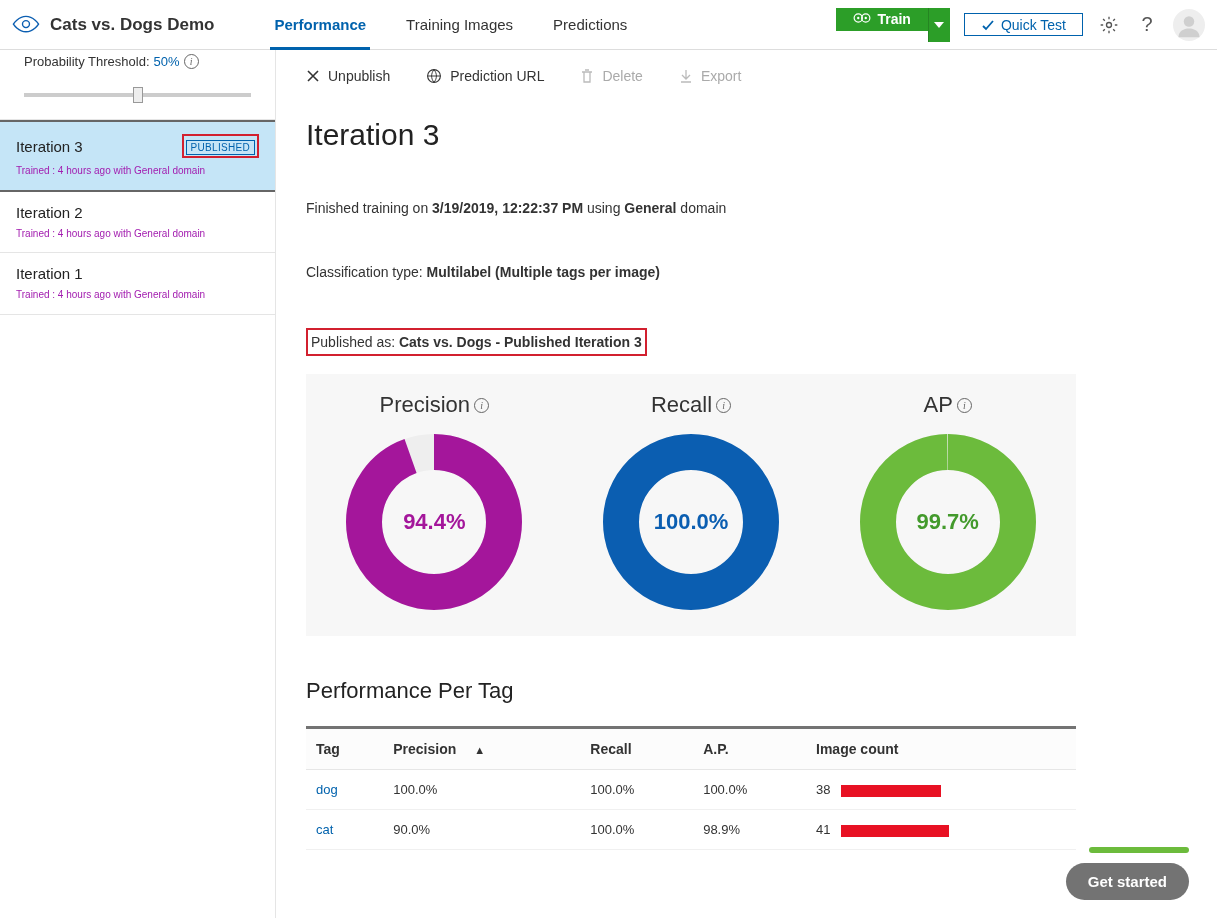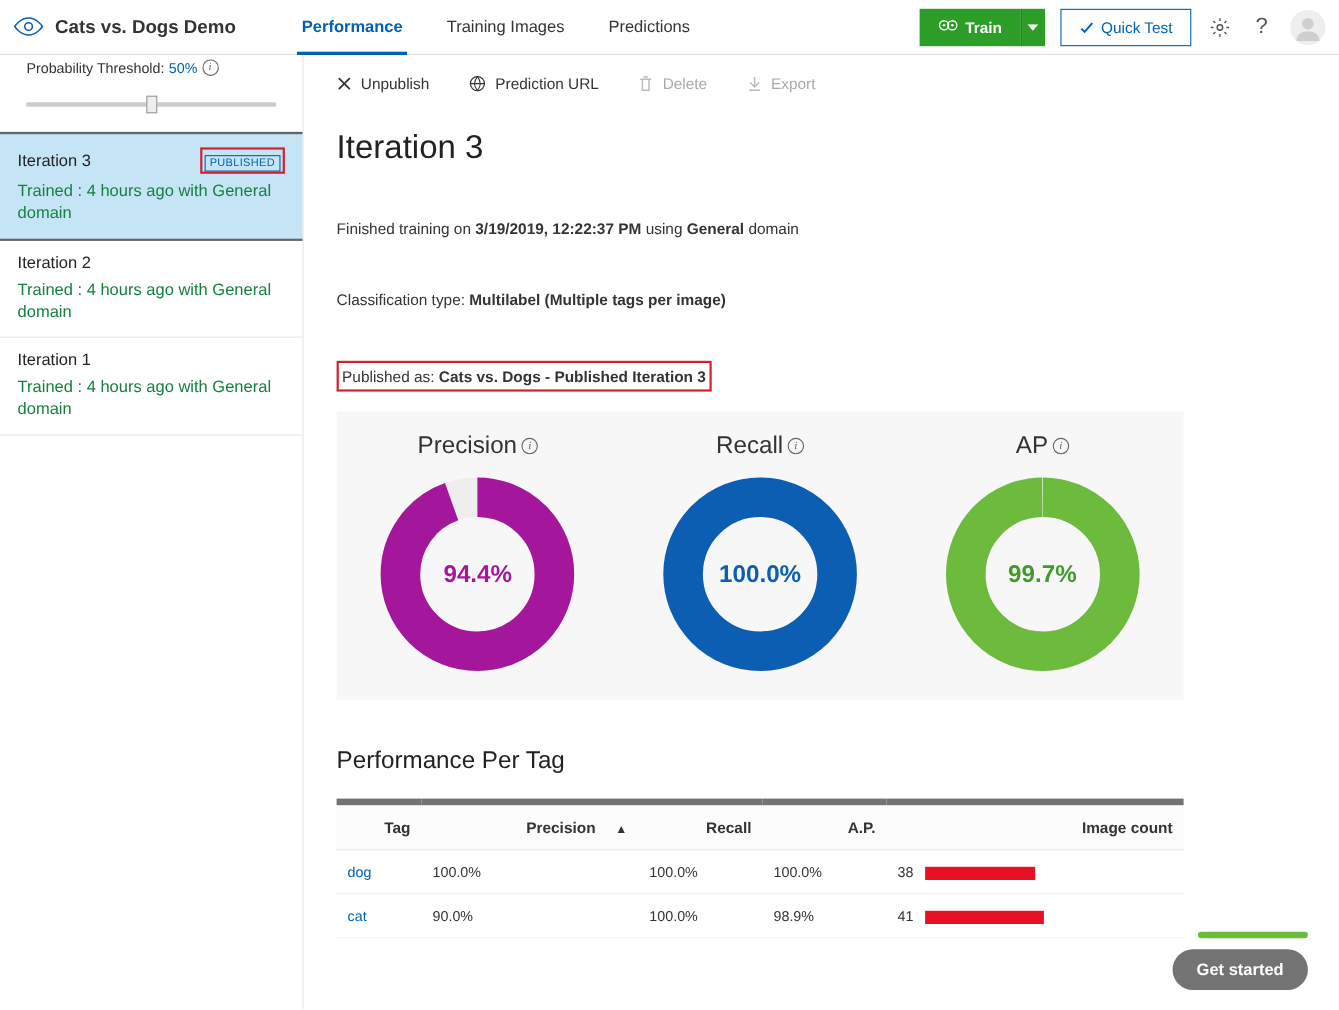--- a/index.html
+++ b/index.html
@@ -6,21 +6,21 @@
   body { font-family: "Segoe UI", -apple-system, sans-serif; font-size: 14px; color: #333; background: #fff; width: 1217px; height: 918px; overflow: hidden; position: relative; }
   
   .topbar { height: 50px; display: flex; align-items: center; border-bottom: 1px solid #ddd; padding: 0 12px; }
   .logo-eye { width: 28px; height: 20px; margin-right: 10px; }
   .project-title { font-size: 17px; font-weight: 600; flex: 0 0 auto; margin-right: 60px; }
   .tabs { display: flex; gap: 40px; align-items: center; height: 100%; }
   .tab { cursor: pointer; font-size: 15px; height: 100%; display: flex; align-items: center; position: relative; }
   .tab.active { color: #0062ad; font-weight: 600; }
   .tab.active::after { content: ""; position: absolute; bottom: -1px; left: -4px; right: -4px; height: 3px; background: #0062ad; }
   .topbar-right { margin-left: auto; display: flex; align-items: center; gap: 14px; }
-  .btn { display: inline-flex; align-items: center; justify-content: center; height: 34px; padding: 0 16px; cursor: pointer; border: 1px solid transparent; font-size: 14px; }
+  .btn { display: inline-flex; align-items: center; justify-content: center; height: 23px; padding: 0 16px; cursor: pointer; border: 1px solid transparent; font-size: 14px; }
   .btn-train { background: #2c9e28; color: #fff; font-weight: 600; display: flex; align-items: center; }
   .btn-train .gear { margin-right: 6px; }
   .btn-train-dd { background: #2c9e28; color: #fff; width: 22px; height: 34px; border-left: 1px solid #258522; display: flex; align-items: center; justify-content: center; }
   .btn-group { display: flex; }
   .btn-quicktest { background: #fff; color: #0062ad; border: 1px solid #0062ad; }
   .icon-btn { width: 24px; height: 24px; display: flex; align-items: center; justify-content: center; cursor: pointer; color: #666; }
   .avatar { width: 32px; height: 32px; border-radius: 50%; background: #eee; display: flex; align-items: center; justify-content: center; }
   .avatar svg { width: 28px; height: 28px; }
   
   .layout { display: flex; height: calc(100% - 50px); }
@@ -33,41 +33,41 @@
   .threshold-row .val { color: #0062ad; }
   .slider { position: relative; height: 18px; margin: 0 24px 14px; }
   .slider-track { position: absolute; top: 6px; left: 0; right: 0; height: 4px; background: #ccc; }
   .slider-thumb { position: absolute; top: 0; left: 50%; transform: translateX(-50%); width: 10px; height: 16px; background: #eee; border: 1px solid #999; }
   .iter-item { padding: 12px 16px; border-bottom: 1px solid #e5e5e5; cursor: pointer; }
   .iter-item.selected { background: #c5e5f7; border-top: 2px solid #666; border-bottom: 2px solid #666; }
   .iter-title-row { display: flex; align-items: center; justify-content: space-between; }
   .iter-title { font-weight: 400; font-size: 15px; color: #222; }
   .pub-badge-wrap { padding: 2px; border: 2px solid #d2202f; }
   .pub-badge { border: 1px solid #0062ad; color: #0062ad; font-size: 10px; padding: 1px 4px; letter-spacing: 0.3px; }
-  .iter-sub { font-size: 15px; color: #15803d; margin-top: 6px; line-height: 1.35; }
+  .iter-sub { font-size: 10px; color: #a21caf; margin-top: 6px; line-height: 1.35; }
   
   .action-bar { display: flex; gap: 36px; padding: 18px 0 12px; align-items: center; }
   .action { display: flex; align-items: center; gap: 8px; color: #333; cursor: pointer; }
   .action.disabled { color: #aaa; cursor: default; }
   
   h1.iter-h { font-size: 30px; font-weight: 400; color: #222; margin: 22px 0 18px; }
   .meta-line { font-size: 14px; color: #333; margin-bottom: 2px; margin-top: 48px; }
   .meta-line b { font-weight: 600; }
   .published-badge { display: inline-block; border: 2px solid #d2202f; padding: 4px 3px; }
   
   .donut-row { background: #f7f7f7; margin-top: 18px; padding: 18px 0 24px; display: flex; justify-content: space-around; width: 770px; }
   .donut-col { text-align: center; width: 240px; }
   .donut-title { font-size: 22px; color: #333; margin-bottom: 14px; display:flex; align-items:center; justify-content:center; gap:4px; }
   .donut { position: relative; width: 180px; height: 180px; margin: 0 auto; }
   .donut svg { transform: rotate(-90deg); }
   .donut-val { position: absolute; top: 0; left: 0; right: 0; bottom: 0; display: flex; align-items: center; justify-content: center; font-size: 22px; font-weight: 700; }
   
   h2.pertag { font-size: 22px; font-weight: 400; margin: 42px 0 22px; color: #222; }
   table.perf { width: 770px; border-collapse: collapse; }
-  table.perf th { text-align: right; font-weight: 600; font-size: 14px; padding: 12px 10px; border-top: 6px solid #737373; border-bottom: 1px solid #e6e6e6; background:#fcfcfc; }
+  table.perf th { text-align: left; font-weight: 600; font-size: 14px; padding: 12px 10px; border-top: 3px solid #737373; border-bottom: 1px solid #e6e6e6; background:#fcfcfc; }
   table.perf td { padding: 12px 10px; font-size: 13px; border-bottom: 1px solid #f0f0f0; }
   table.perf td.tagname a { color: #0062ad; text-decoration: none; }
   .bar { display:inline-block; height: 12px; background: #e81123; vertical-align: middle; }
   .sort-caret { margin-left: 18px; font-size: 11px; }
   
   .info { display:inline-flex; width:15px; height:15px; border:1px solid #666; border-radius:50%; font-size:10px; align-items:center; justify-content:center; color:#666; font-style: italic; font-family: serif; }
   
   .getstarted { position: absolute; right: 28px; bottom: 18px; display:flex; flex-direction:column; align-items:flex-end; gap:10px; }
   .gs-line { width: 100px; height: 6px; background: #6cbb3c; border-radius: 3px; }
   .gs-btn { background: #737373; color: #fff; border-radius: 20px; padding: 10px 22px; font-size: 15px; font-weight:600; cursor:pointer; }

